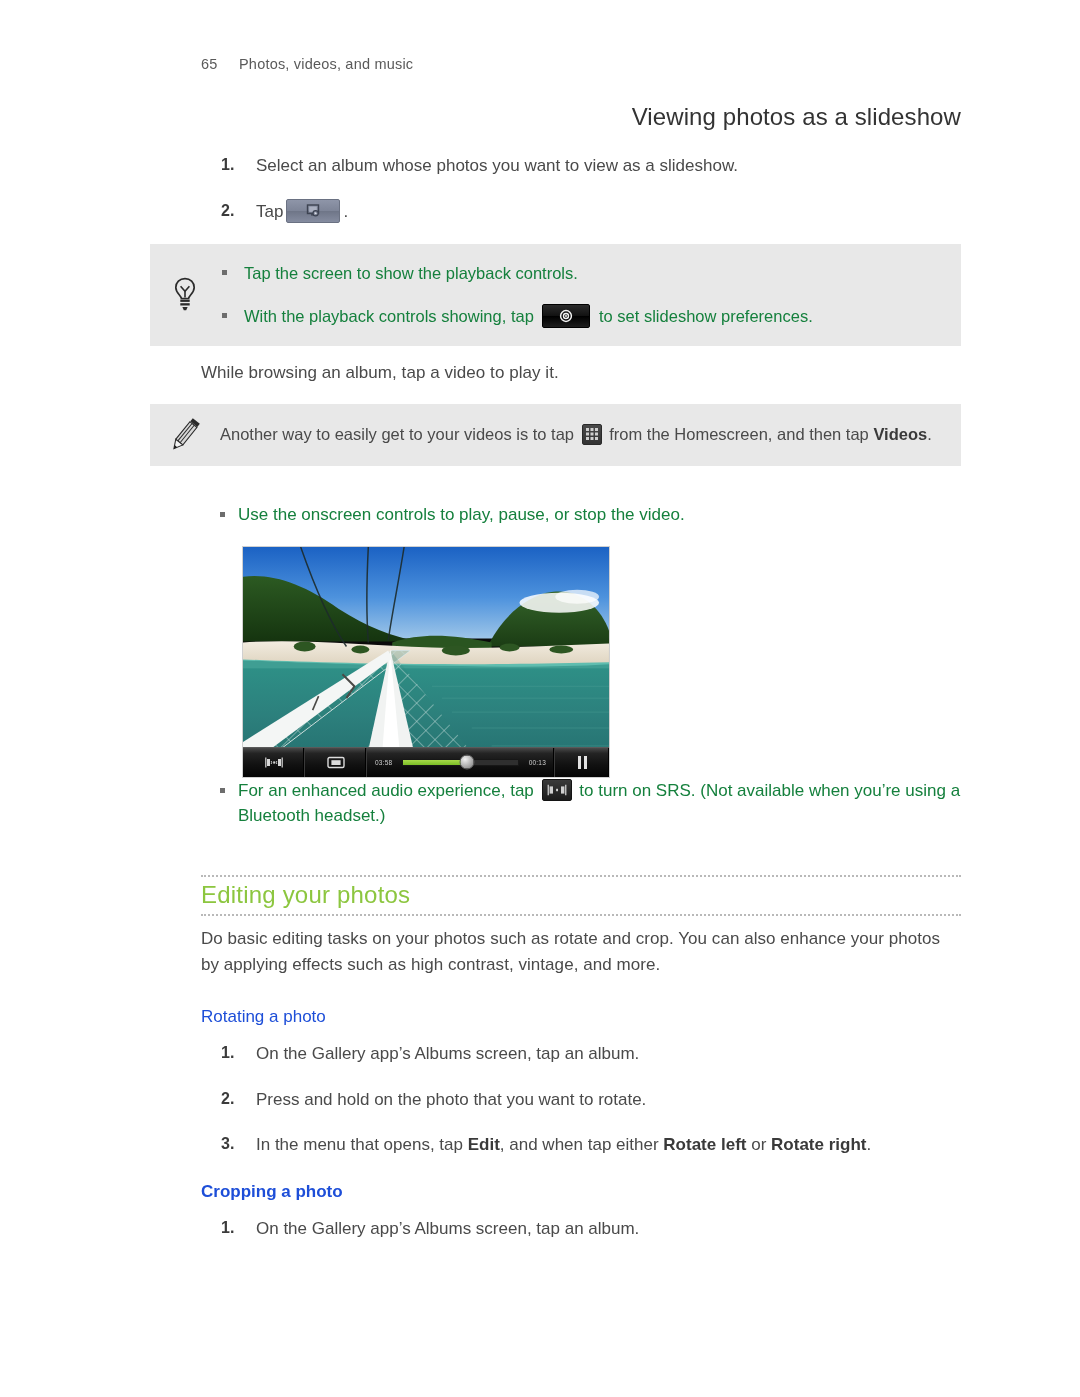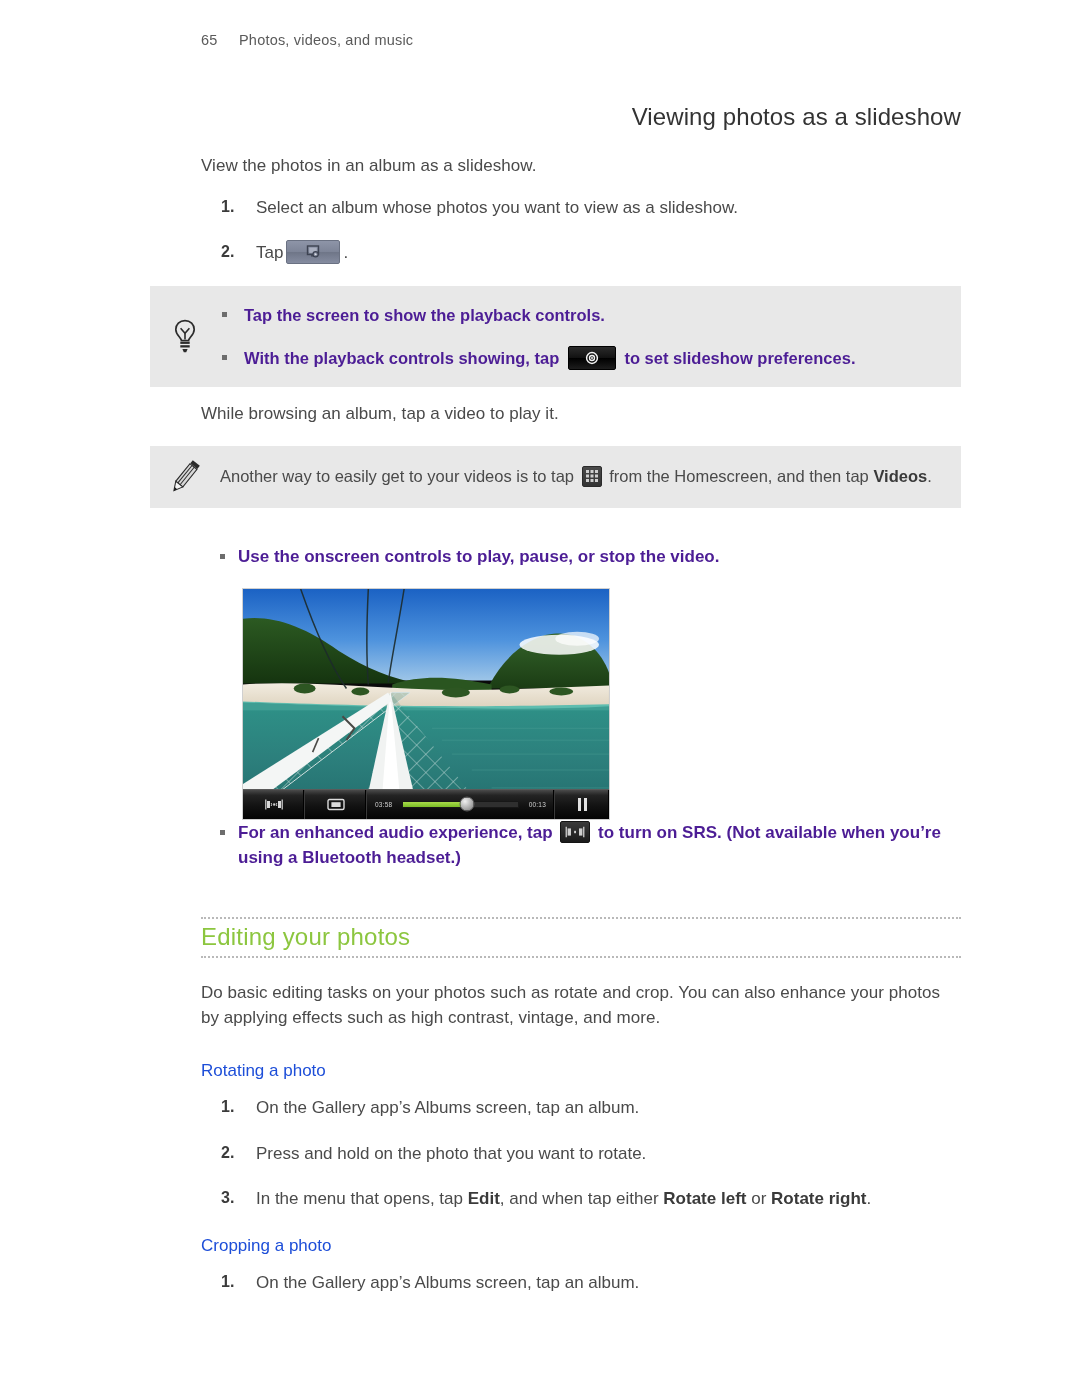--- a/index.html
+++ b/index.html
@@ -16,21 +16,21 @@
   .page {
     position: relative;
     width: 1080px;
     height: 1397px;
     padding: 0;
   }
 
   
   .pg-header {
     position: absolute;
-    top: 32px;
+    top: 56px;
     left: 201px;
     display: flex;
     align-items: baseline;
     font-size: 14.5px;
     color: #5a5a5a;
     letter-spacing: .2px;
   }
   .pg-header .pgnum { width: 38px; }
 
   
@@ -87,23 +87,22 @@
   ul.bullets {
     list-style: none;
     margin: 0;
     padding: 0;
   }
   ul.bullets > li {
     position: relative;
     padding-left: 37px;
     font-size: 17px;
     line-height: 1.5;
-    color: #4c1d95;
+    color: #15803d;
     margin-bottom: 12px;
-    font-weight: bold;
   }
   ul.bullets > li::before {
     content: "";
     position: absolute;
     left: 19px;
     top: 10px;
     width: 5px;
     height: 5px;
     background: #6d6d6d;
   }
@@ -309,21 +308,20 @@
 
   <div class="pg-header">
     <span class="pgnum">65</span>
     <span>Photos, videos, and music</span>
   </div>
 
   <div class="content">
 
     <h2 class="sub">Viewing photos as a slideshow</h2>
 
-    <p class="body">View the photos in an album as a slideshow.</p>
 
     <ol class="steps">
       <li>
         <span class="num">1.</span>
         <span>Select an album whose photos you want to view as a slideshow.</span>
       </li>
       <li>
         <span class="num">2.</span>
         <span>Tap</span><span class="chip chip-slideshow">
           <span class="chip-inner">
@@ -557,21 +555,21 @@
         <span>to turn on SRS. (Not available when you’re using a Bluetooth headset.)</span>
       </li>
     </ul>
 
     <div class="sec-head" style="margin-top:46px;">
       <div class="rule"></div>
       <h1>Editing your photos</h1>
       <div class="rule"></div>
     </div>
 
-    <p class="body" style="margin-top:22px;">Do basic editing tasks on your photos such as rotate and crop. You can also enhance your photos by applying effects such as high contrast, vintage, and more.</p>
+    <p class="body" style="margin-top:10px;">Do basic editing tasks on your photos such as rotate and crop. You can also enhance your photos by applying effects such as high contrast, vintage, and more.</p>
 
     <h3 class="minor">Rotating a photo</h3>
 
     <ol class="steps">
       <li>
         <span class="num">1.</span>
         <span>On the Gallery app’s Albums screen, tap an album.</span>
       </li>
       <li>
         <span class="num">2.</span>
@@ -580,21 +578,21 @@
       <li>
         <span class="num">3.</span>
         <span>In the menu that opens, tap</span>
         <b>Edit</b><span>, and when tap either</span>
         <b>Rotate left</b>
         <span>or</span>
         <b>Rotate right</b><span>.</span>
       </li>
     </ol>
 
-    <h3 class="minor" style="margin-top:24px;">Cropping a photo</h3>
+    <h3 class="minor" style="margin-top:24px;font-weight:bold;">Cropping a photo</h3>
 
     <ol class="steps">
       <li>
         <span class="num">1.</span>
         <span>On the Gallery app’s Albums screen, tap an album.</span>
       </li>
 
     </ol>
 
   </div>

